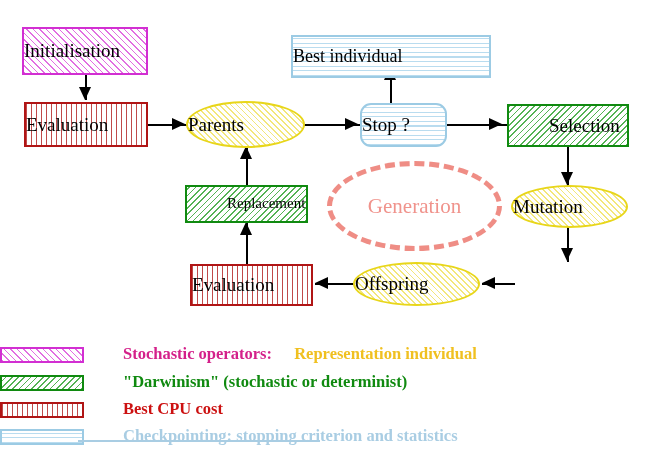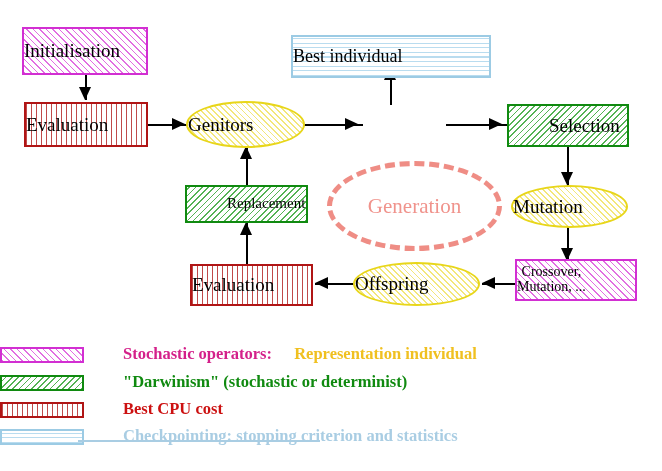--- a/index.html
+++ b/index.html
@@ -202,40 +202,39 @@
 
   <div class="node fill-magenta" style="left:22px; top:27px; width:126px; height:48px; font-size:19px;">
     <span class="label">Initialisation</span>
   </div>
 
   <div class="node fill-red" style="left:24px; top:102px; width:124px; height:45px; font-size:19px;">
     <span class="label">Evaluation</span>
   </div>
 
   <div class="node fill-yellow ellipse" style="left:186px; top:101px; width:119px; height:47px; font-size:19px;">
-    <span class="label">Genitors</span>
+    <span class="label">Parents</span>
   </div>
 
   <div class="node fill-blue" style="left:291px; top:35px; width:200px; height:43px; font-size:18px;">
     <span class="label">Best individual</span>
   </div>
 
+  <div class="node fill-blue rounded" style="left:360px; top:103px; width:87px; height:44px; font-size:19px;">
+    <span class="label">Stop ?</span>
+  </div>
 
   <div class="node fill-green" style="left:507px; top:104px; width:122px; height:43px; font-size:19px;">
     <span class="label">Selection</span>
   </div>
 
   <div class="node fill-yellow ellipse" style="left:511px; top:185px; width:117px; height:43px; font-size:19px;">
     <span class="label">Mutation</span>
   </div>
 
-  <div class="node fill-magenta" style="left:515px; top:259px; width:122px; height:42px; font-size:14px;">
-    <span class="label">Crossover,
-Mutation, ...</span>
-  </div>
 
   <div class="node fill-yellow ellipse" style="left:353px; top:262px; width:127px; height:44px; font-size:19px;">
     <span class="label">Offspring</span>
   </div>
 
   <div class="node fill-red" style="left:190px; top:264px; width:123px; height:42px; font-size:19px;">
     <span class="label">Evaluation</span>
   </div>
 
   <div class="node fill-green" style="left:185px; top:185px; width:123px; height:38px; font-size:15px;">

